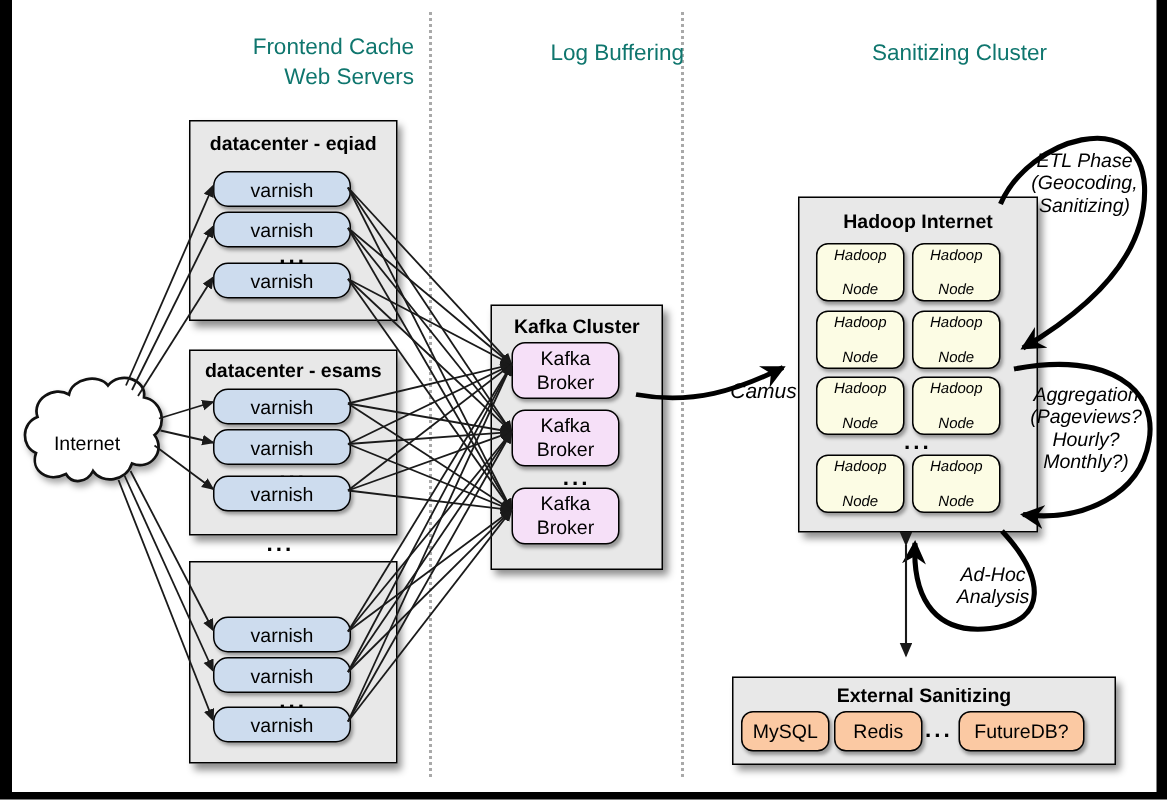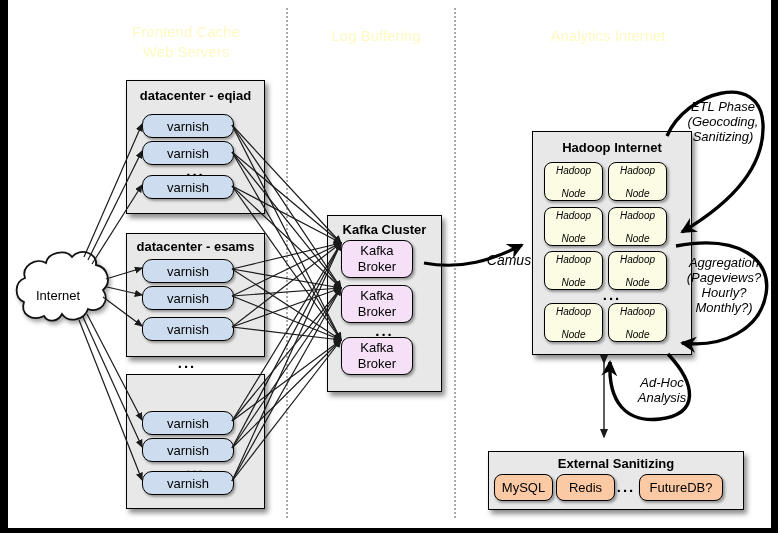--- a/index.html
+++ b/index.html
@@ -2,21 +2,21 @@
 <html><head>
 <meta charset="utf-8">
 <style>
   html,body{margin:0;padding:0;}
   body{
     width:778px;height:533px;position:relative;overflow:hidden;
     background:#000;color:#000;
     font-family:"Liberation Sans",sans-serif;
   }
   .canvas{position:absolute;left:8px;top:0;width:763px;height:528px;background:#ffffff;z-index:0;}
-  .hdr{position:absolute;text-align:center;font-size:15px;line-height:20px;color:#fef9c3;white-space:pre-line;z-index:2;}
+  .hdr{position:absolute;text-align:right;font-size:15px;line-height:20px;color:#0f766e;white-space:pre-line;z-index:2;}
   .vsep{position:absolute;top:8px;height:510px;width:0;border-left:2px dotted #a9a9a9;z-index:1;}
   .panel{position:absolute;background:#e8e8e8;border:1.6px solid #000;box-shadow:3px 4px 5px rgba(0,0,0,.45);z-index:2;padding-left:16px;}
   .ptitle{position:absolute;left:0;right:0;text-align:center;font-weight:bold;font-size:13px;}
   .node{position:absolute;border:1.3px solid #000;display:flex;align-items:center;justify-content:center;
         text-align:center;box-shadow:1.5px 2px 2.5px rgba(0,0,0,.35);font-size:13px;background:#fff;}
   .varnish{width:90px;height:22px;border-radius:10px;background:#cddcee;}
   .broker{width:70px;height:36px;border-radius:9px;background:#f6e0f8;white-space:pre-line;line-height:16px;}
   .hnode{width:57px;height:37px;border-radius:8px;background:#fcfce4;white-space:pre-line;font-size:10px;line-height:23px;font-style:italic;}
   .dstore{height:25px;border-radius:8px;background:#fbc9a3;}
   .dots{position:absolute;text-align:center;font-weight:900;font-size:15px;letter-spacing:2px;line-height:10px;}
@@ -27,21 +27,21 @@
   .cloudlabel{position:absolute;z-index:3;font-size:13px;text-align:center;}
 </style>
 </head>
 <body>
 
 <div class="canvas"></div>
 
 <div class="hdr" style="left:96px;top:22px;width:180px;">Frontend Cache
 Web Servers</div>
 <div class="hdr" style="left:296px;top:26px;width:160px;">Log Buffering</div>
-<div class="hdr" style="left:518px;top:26px;width:180px;">Analytics Internet</div>
+<div class="hdr" style="left:518px;top:26px;width:180px;">Sanitizing Cluster</div>
 
 <div class="vsep" style="left:286px;"></div>
 <div class="vsep" style="left:454px;"></div>
 
 <svg class="cloudbox" style="left:12px;top:244px;" width="104" height="88" viewBox="0 0 104 88">
   <path d="M 32,72
            C 20,78 8,70 12,58
            C 2,54 2,38 13,34
            C 9,22 24,13 34,19
            C 36,8 54,5 60,13
@@ -71,21 +71,21 @@
 
 <div class="dots" style="left:160px;top:358px;width:54px;z-index:2;">...</div>
 
 <div class="panel" style="left:126px;top:374px;width:121px;height:133px;">
   <div class="node varnish" style="left:15px;top:36px;">varnish</div>
   <div class="node varnish" style="left:15px;top:63px;">varnish</div>
   <div class="dots" style="left:0;right:0;top:88px;">...</div>
   <div class="node varnish" style="left:15px;top:96px;">varnish</div>
 </div>
 
-<div class="panel" style="left:327px;top:203px;width:97px;height:175px;margin-top:12px;">
+<div class="panel" style="left:327px;top:203px;width:97px;height:175px;">
   <div class="ptitle" style="top:6px;">Kafka Cluster</div>
   <div class="node broker" style="left:13px;top:24px;">Kafka
 Broker</div>
   <div class="node broker" style="left:13px;top:69px;">Kafka
 Broker</div>
   <div class="dots" style="left:0;right:0;top:110px;">...</div>
   <div class="node broker" style="left:13px;top:121px;">Kafka
 Broker</div>
 </div>
 

